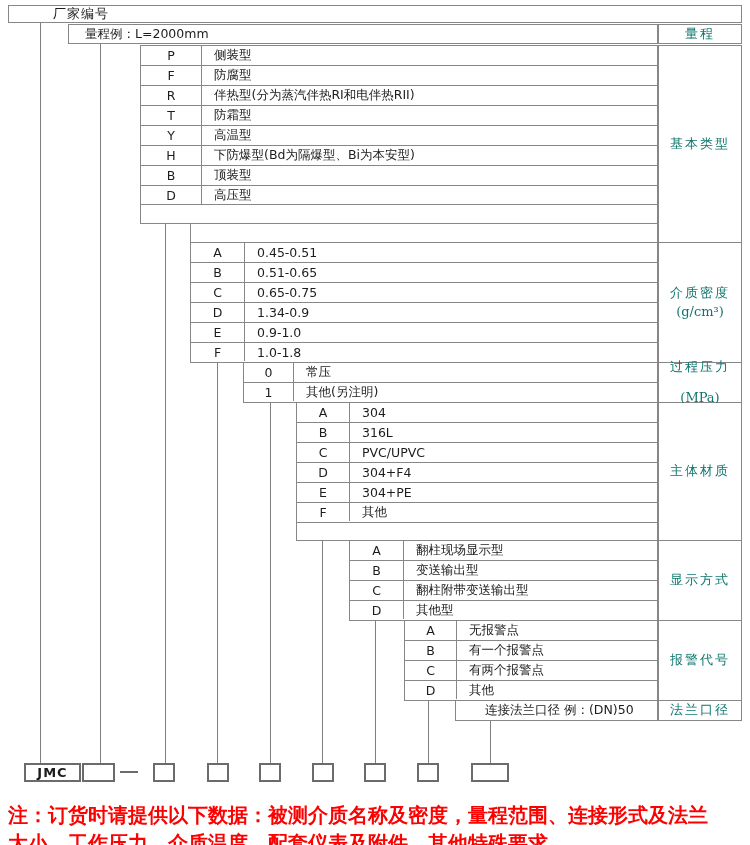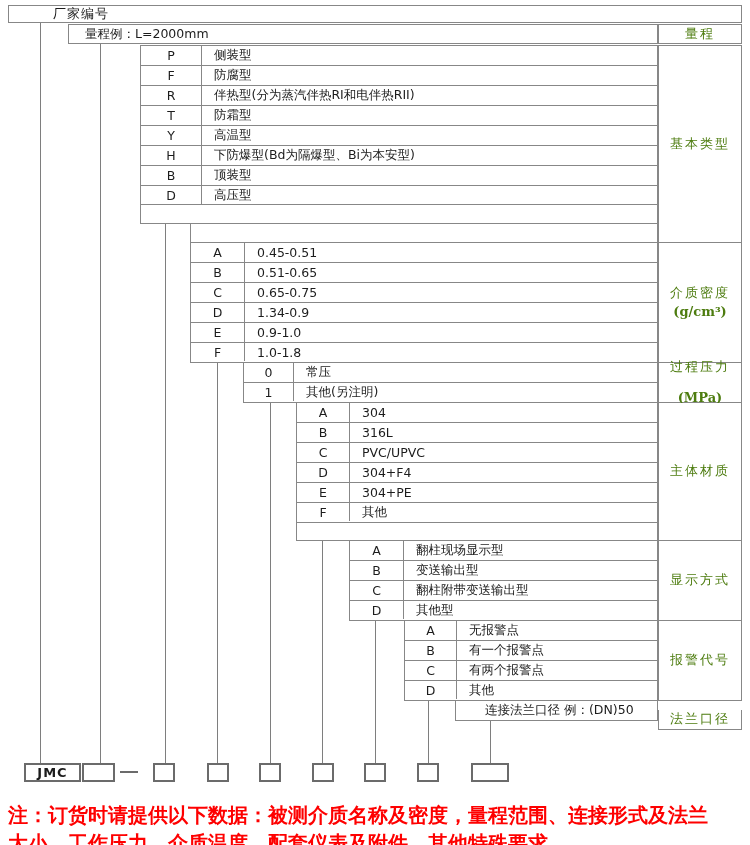--- a/index.html
+++ b/index.html
@@ -11,22 +11,22 @@
   .row{display:flex;height:20px;box-sizing:border-box;border-bottom:1px solid #878787;}
   .row:last-child{border-bottom:0;height:18px;}
   .code{display:flex;align-items:center;justify-content:center;border-right:1px solid #878787;
         font-size:12.5px;flex:0 0 auto;}
   .desc{flex:1;display:flex;align-items:center;padding-left:12px;font-size:12.5px;white-space:nowrap;overflow:hidden;}
   .w60{width:60px}.w53{width:53px}.w49{width:49px}.w52{width:52px}.w51{width:51px}
 
   .lbl{position:absolute;box-sizing:border-box;left:658px;width:84px;border:1px solid #878787;
        display:flex;flex-direction:column;align-items:center;justify-content:center;
        font-family:"DejaVu Serif","Liberation Serif",serif;font-size:13px;letter-spacing:2px;
-       color:#4d7c0f;line-height:1.45;background:#fff;text-align:center;}
-  .lbl .sub{letter-spacing:0;font-weight:bold;}
+       color:#0f766e;line-height:1.45;background:#fff;text-align:center;}
+  .lbl .sub{letter-spacing:0;}
   .nt{border-top:none;}
 
   .vline{position:absolute;width:1px;background:#7e7e7e;}
 
   .bbox{position:absolute;top:763px;height:19px;box-sizing:border-box;border:2px solid #6b6b6b;background:#fff;}
   .jmc{display:flex;align-items:center;justify-content:center;font-weight:bold;font-size:13px;letter-spacing:1px;}
   .dash{position:absolute;top:771px;height:2px;background:#6b6b6b;}
 
   .hdr{display:flex;align-items:center;font-size:13px;letter-spacing:1px;white-space:nowrap;}
   .note{position:absolute;left:8px;top:801px;width:742px;font-weight:bold;font-size:20px;
@@ -205,21 +205,21 @@
       <div class="desc">其他</div>
     </div>
   </div>
   <div class="lbl nt" style="top:621px;height:80px;">
     <span>报警代号</span>
   </div>
 
   <div class="box nt hdr" style="left:455px;top:701px;width:203px;height:20px;padding-left:29px;font-size:12.5px;letter-spacing:0;">
     <span>连接法兰口径 例：(DN)50</span>
   </div>
-  <div class="lbl nt" style="top:701px;height:20px;margin-top:9px;">
+  <div class="lbl nt" style="top:701px;height:20px;">
     <span>法兰口径</span>
   </div>
 
   <div class="vline" style="left:40px;top:23px;height:740px;"></div>
   <div class="vline" style="left:100px;top:44px;height:719px;"></div>
   <div class="vline" style="left:165px;top:224px;height:539px;"></div>
   <div class="vline" style="left:217px;top:363px;height:400px;"></div>
   <div class="vline" style="left:270px;top:403px;height:360px;"></div>
   <div class="vline" style="left:322px;top:541px;height:222px;"></div>
   <div class="vline" style="left:375px;top:621px;height:142px;"></div>

